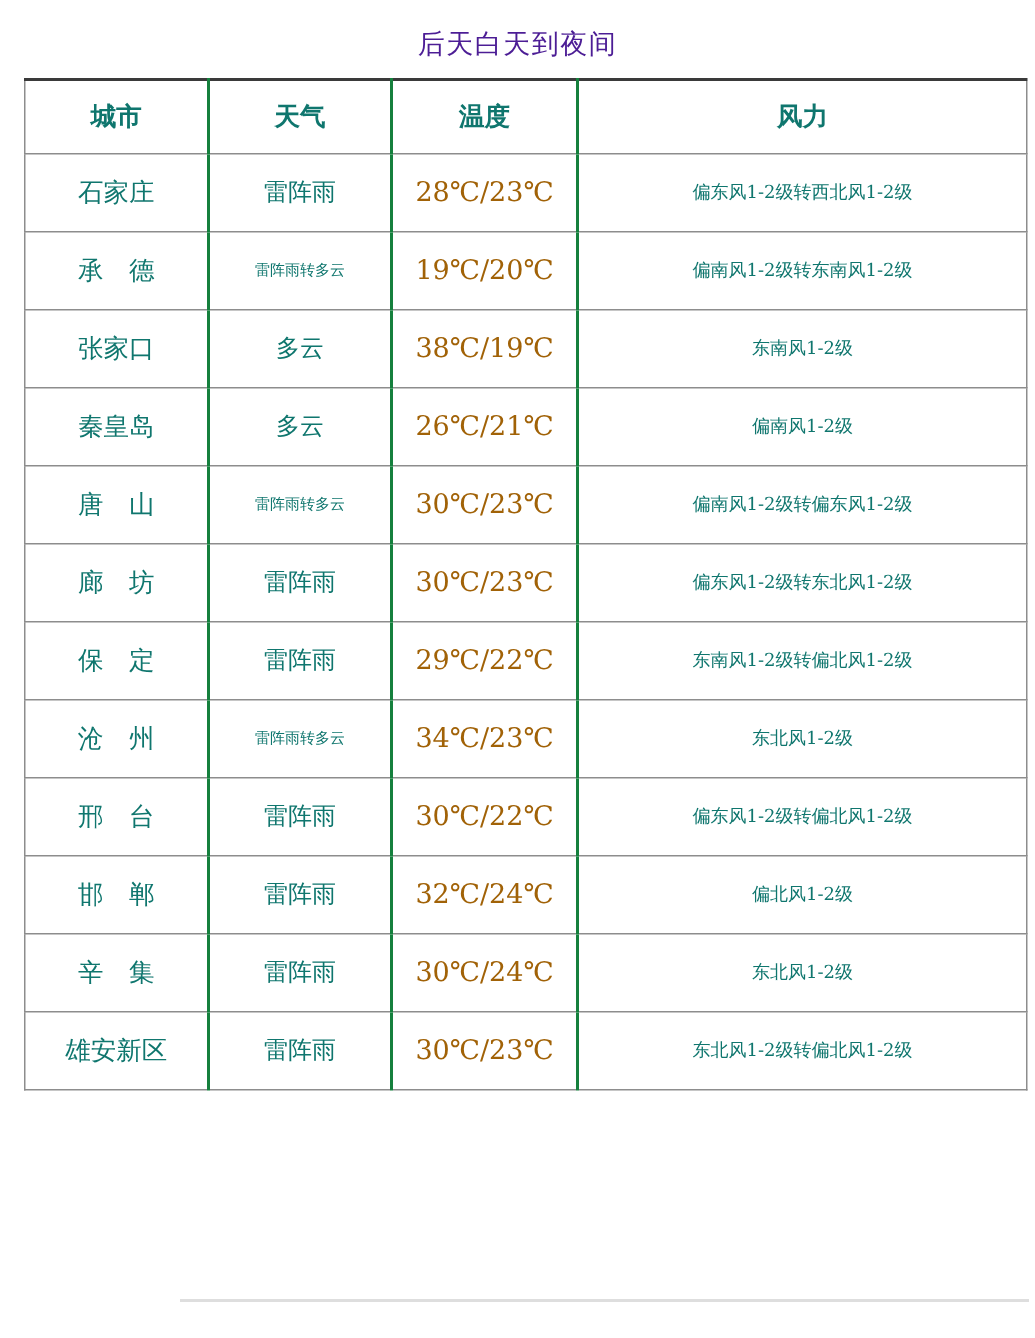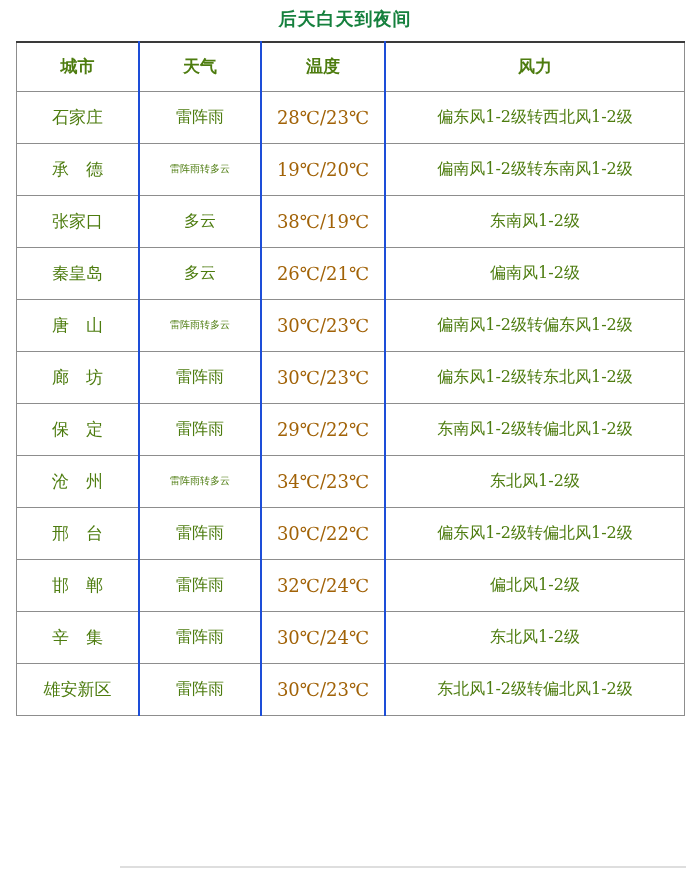--- a/index.html
+++ b/index.html
@@ -8,24 +8,24 @@
   }
   body {
     width: 690px;
     height: 892px;
     background: #ffffff;
     position: relative;
     font-family: "DejaVu Serif", "Liberation Serif", serif;
     overflow: hidden;
   }
   .title-block {
-    padding-top: 8px;
+    padding-top: 19px;
     text-align: center;
-    color: #15803d;
-    font-weight: 700;
+    color: #4c1d95;
+    font-weight: 400;
   }
   .title-line {
     font-size: 18px;
     line-height: 22px;
     letter-spacing: 1px;
   }
   table.weather {
     border-collapse: collapse;
     table-layout: fixed;
     width: 661px;
@@ -33,39 +33,39 @@
     border: 1px solid #8d8d8d;
     border-top: 2px solid #3a3a3a;
   }
   th, td {
     border: 1px solid #8d8d8d;
     text-align: center;
     vertical-align: middle;
     white-space: nowrap;
     overflow: hidden;
     padding: 0;
-    color: #4d7c0f;
+    color: #0f766e;
   }
   th:nth-child(n+2), td:nth-child(n+2) {
-    border-left: 2px solid #1d4ed8;
+    border-left: 2px solid #15803d;
   }
   thead tr { height: 49px; }
   tbody tr { height: 52px; }
   th {
     font-size: 17px;
     font-weight: 700;
   }
   td.city { font-size: 17px; }
   td.weather-cell { font-size: 16px; }
   td.weather-cell.small { font-size: 10px; }
   td.temperature {
     font-size: 18px;
     color: #a16207;
   }
-  td.wind { font-size: 16px; }
+  td.wind { font-size: 12px; }
   .faint-line {
     position: absolute;
     left: 120px;
     top: 866px;
     width: 566px;
     height: 2px;
     background: #dedede;
   }
 </style>
 </head>

